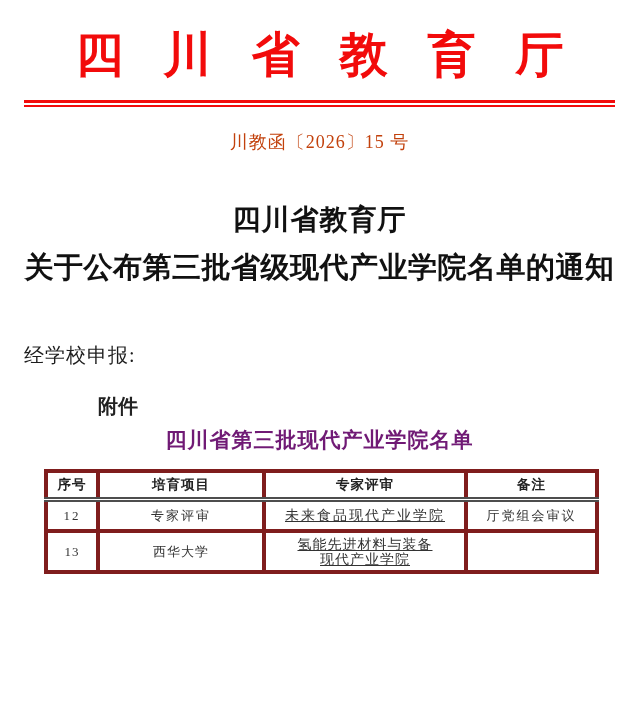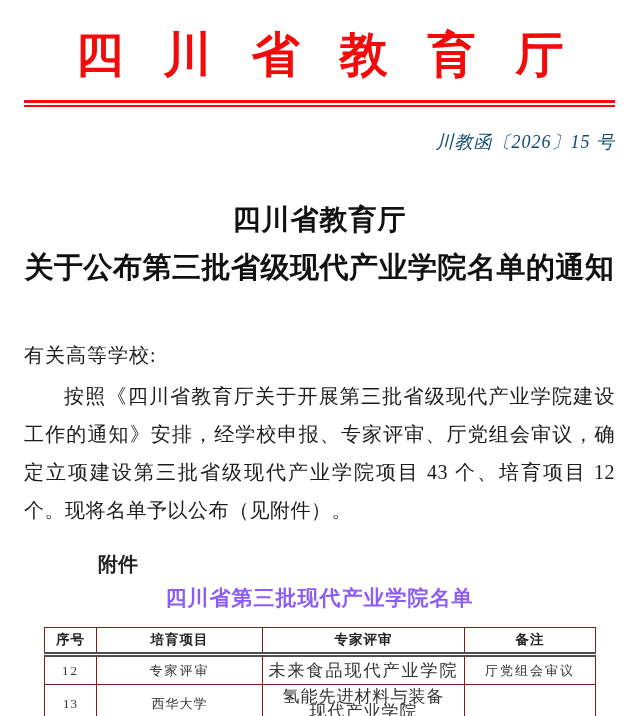--- a/index.html
+++ b/index.html
@@ -27,26 +27,25 @@
     white-space:nowrap;
   }
   .red-line {
     margin-top:16px;
     height:2px;
     border-top:3px solid #f20b0b;
     border-bottom:2px solid #f20b0b;
   }
   .doc-number {
     margin-top:24px;
-    text-align:right;
+    text-align:center;
     font-size:18px;
     line-height:22px;
     letter-spacing:1px;
-    color:#0c4a6e;
-    font-style:italic;
+    color:#c2410c;
   }
   
   .doc-title { margin-top:48px; text-align:center; font-weight:bold; color:#111; }
   .doc-title .l1 { font-size:28px; line-height:38px; letter-spacing:1px; }
   .doc-title .l2 { font-size:29px; line-height:56px; letter-spacing:0.5px; }
   
   .salutation {
     margin-top:44px;
     font-size:20px;
     line-height:32px;
@@ -68,66 +67,65 @@
     font-weight:bold;
     font-family:"Liberation Sans","DejaVu Sans",sans-serif;
     color:#222;
   }
   .table-title {
     margin-top:6px;
     text-align:center;
     font-size:21px;
     font-weight:bold;
     letter-spacing:1px;
-    color:#8b5cf6;
+    color:#701a75;
   }
   table.roster {
     margin-top:15px;
     margin-left:20px;
     width:551px;
     table-layout:fixed;
     border-collapse:collapse;
     font-size:13px;
     color:#333;
   }
   table.roster th, table.roster td {
-    border:1px solid #7f1d1d;
+    border:4px solid #7f1d1d;
     text-align:center;
     vertical-align:middle;
     padding:0;
     overflow:hidden;
   }
   table.roster thead th {
     height:24px;
     font-size:13.5px;
     font-weight:bold;
     letter-spacing:1px;
     border-bottom:5px double #4d4d4d;
     color:#222;
   }
   table.roster tr.row-a td { height:27px; letter-spacing:2px; }
   table.roster tr.row-b td { height:37px; letter-spacing:1px; }
-  table.roster td.project-cell { white-space:pre-line; line-height:15px; font-size:17px; }
+  table.roster td.project-cell { white-space:pre-line; line-height:15px; font-size:14px;text-decoration:underline; }
 </style>
 </head>
 <body>
 
 <div class="page">
 
   <div class="org-title">四川省教育厅</div>
   <div class="red-line"></div>
   <div class="doc-number">川教函〔2026〕15 号</div>
 
   <div class="doc-title">
     <div class="l1">四川省教育厅</div>
     <div class="l2">关于公布第三批省级现代产业学院名单的通知</div>
   </div>
 
-  <div class="salutation">有关高等学校:</div>
-  <p class="para">按照《四川省教育厅关于开展第三批省级现代产业学院建设工作的通知》安排，经学校申报、专家评审、厅党组会审议，确定立项建设第三批省级现代产业学院项目 43 个、培育项目 12 个。现将名单予以公布（见附件）。</p>
+  <div class="salutation">经学校申报:</div>
 
   <div class="attach-label">附件</div>
   <div class="table-title">四川省第三批现代产业学院名单</div>
 
   <table class="roster">
     <colgroup>
       <col style="width:52px">
         <col style="width:166px">
         <col style="width:202px">
         <col style="width:131px">

